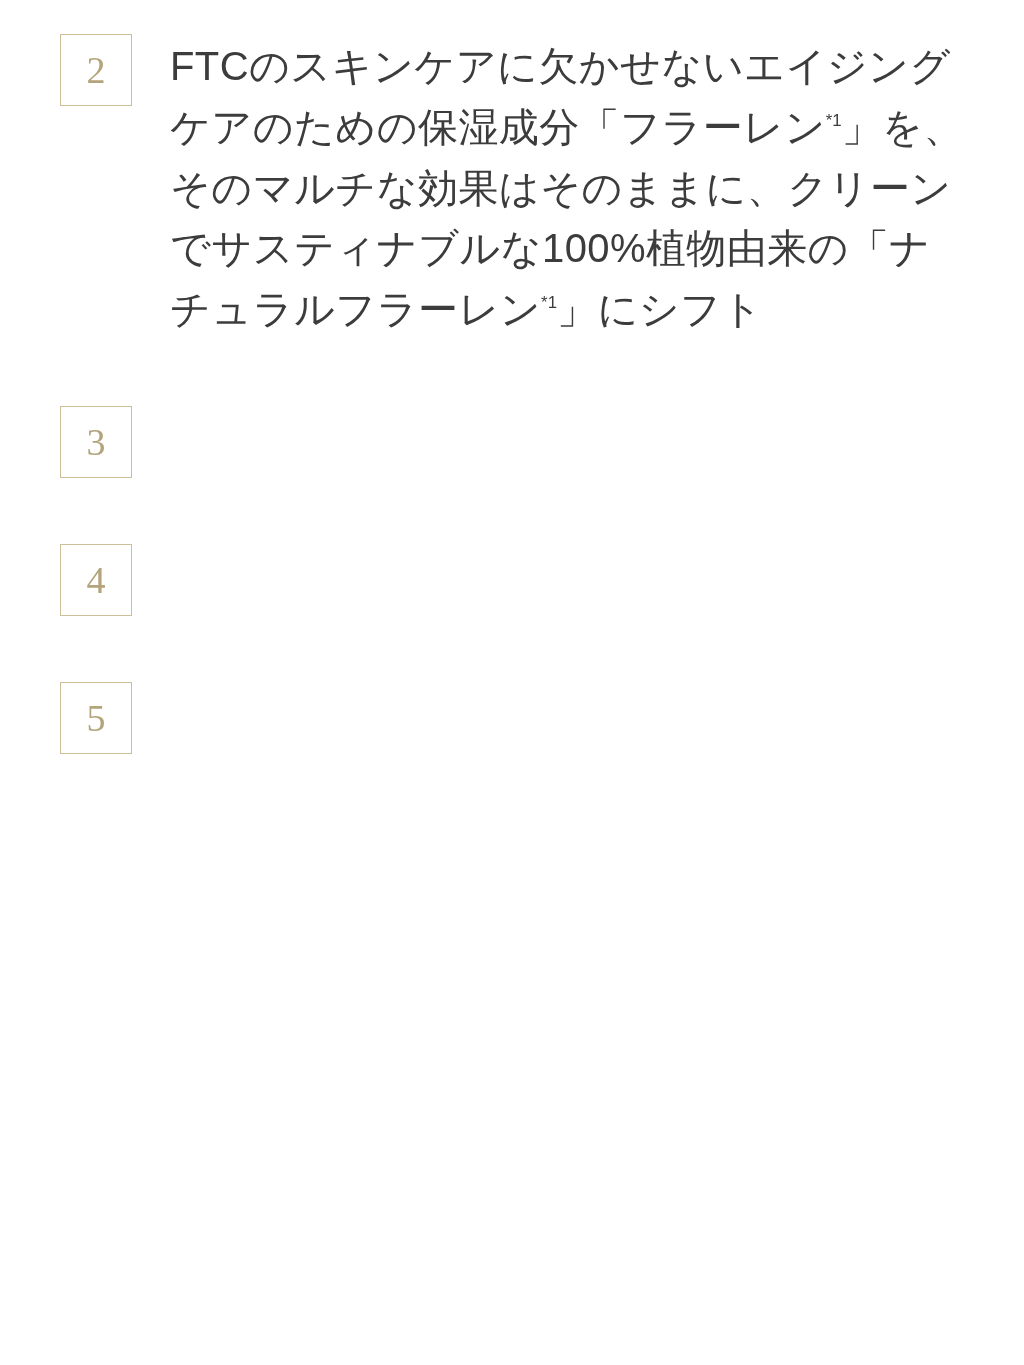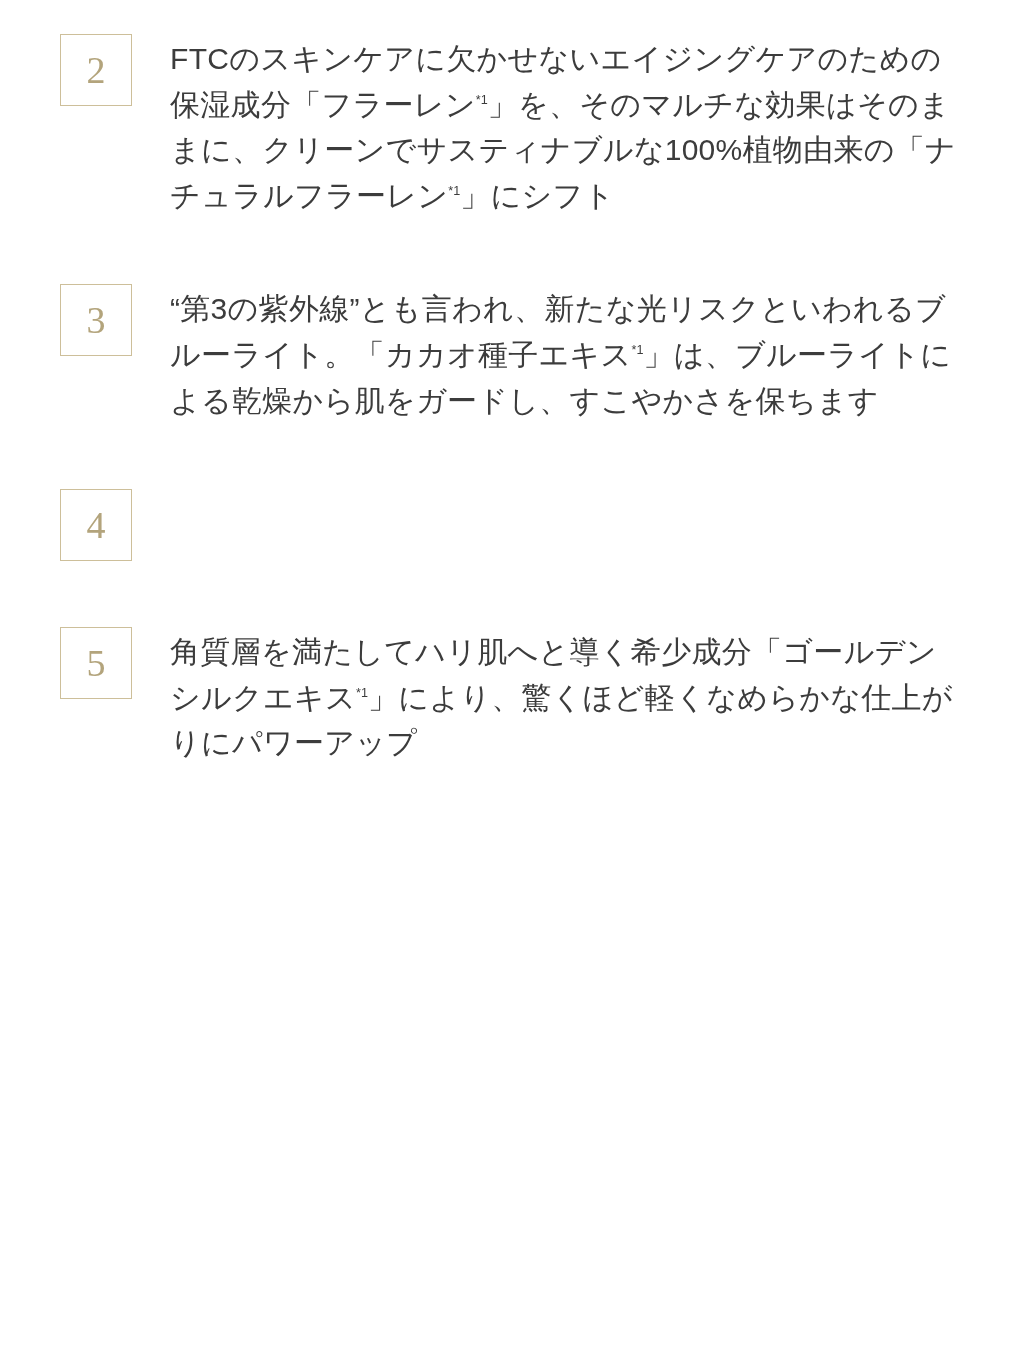--- a/index.html
+++ b/index.html
@@ -53,21 +53,21 @@
   .num-box span {
     font-family: "Liberation Serif", "DejaVu Serif", serif;
     font-size: 38px;
     line-height: 1;
     color: #b3a47c;
     font-weight: 400;
   }
 
   .feature-text {
     flex: 1 1 auto;
-    font-size: 30px;
+    font-size: 40px;
     line-height: 1.52;
     letter-spacing: 0.01em;
     color: #3c3c3c;
     font-weight: 400;
     padding-top: 2px;
     word-break: break-all;
   }
 
   .feature-text sup {
     font-size: 0.42em;
@@ -91,30 +91,28 @@
       <div class="num-box">
         <span>2</span>
       </div>
       <div class="feature-text">FTCのスキンケアに欠かせないエイジングケアのための保湿成分「フラーレン<sup>*1</sup>」を、そのマルチな効果はそのままに、クリーンでサスティナブルな100%植物由来の「ナチュラルフラーレン<sup>*1</sup>」にシフト</div>
     </div>
 
     <div class="feature-item">
       <div class="num-box">
         <span>3</span>
       </div>
-      <div class="feature-text">“第3の紫外線”とも言われ、新たな光リスクといわれるブルーライト。「カカオ種子エキス<sup>*1</sup>」は、ブルーライトによる乾燥から肌をガードし、すこやかさを保ちます</div>
     </div>
 
     <div class="feature-item">
       <div class="num-box">
         <span>4</span>
       </div>
     </div>
 
     <div class="feature-item">
       <div class="num-box">
         <span>5</span>
       </div>
-      <div class="feature-text">角質層を満たしてハリ肌へと導く希少成分「ゴールデンシルクエキス<sup>*1</sup>」により、驚くほど軽くなめらかな仕上がりにパワーアップ</div>
     </div>
 
   </div>
 </div>
 
 </body></html>

